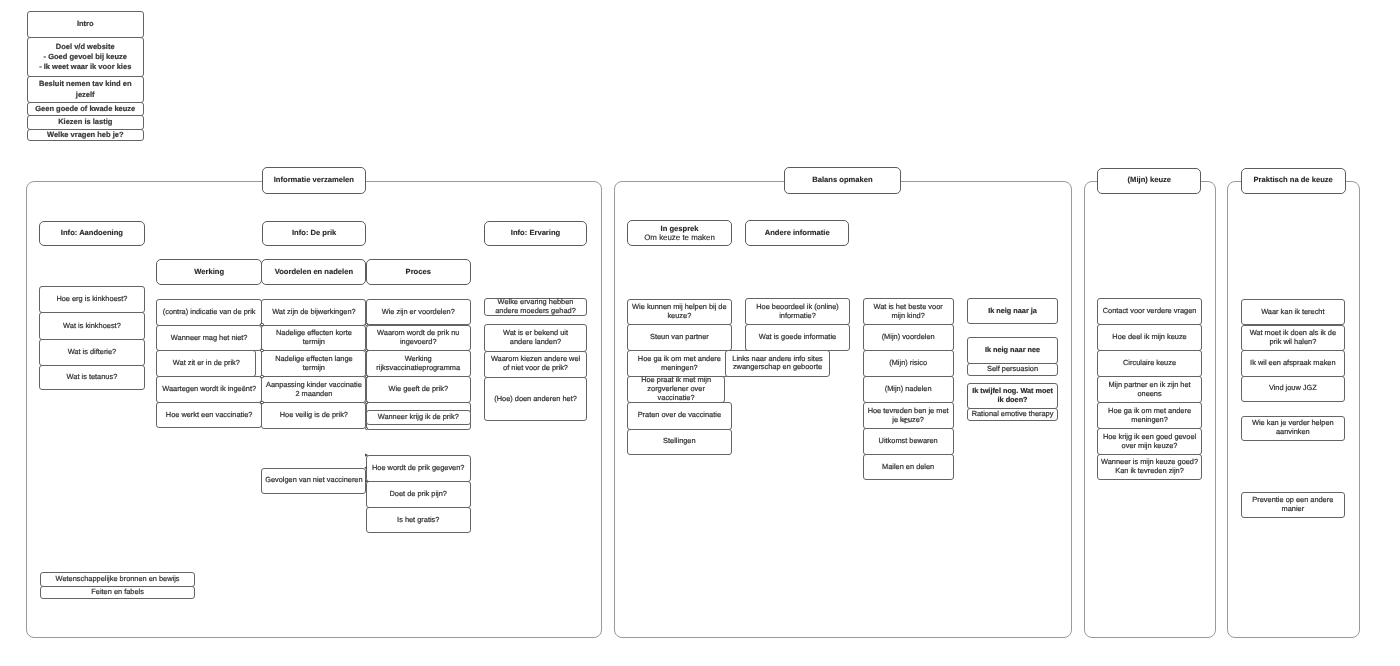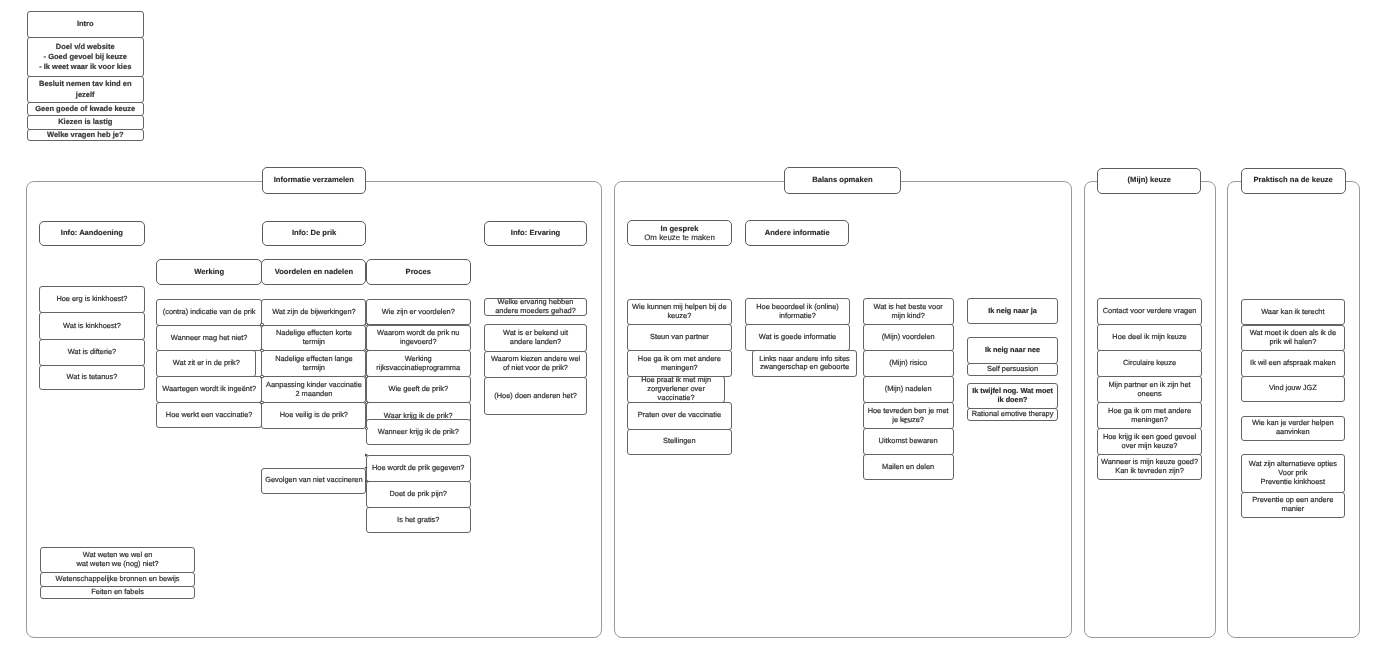--- a/index.html
+++ b/index.html
@@ -71,44 +71,44 @@
 2 maanden</div>
 <div class="node" style="left:261.4px;top:402.4px;width:105.0px;height:26.6px;z-index:2">Hoe veilig is de prik?</div>
 <div class="node" style="left:261.4px;top:467.7px;width:105.0px;height:25.9px;z-index:2">Gevolgen van niet vaccineren</div>
 <div class="node" style="left:365.9px;top:298.6px;width:104.7px;height:26.9px;z-index:2">Wie zijn er voordelen?</div>
 <div class="node" style="left:365.9px;top:324.5px;width:104.7px;height:26.9px;z-index:2">Waarom wordt de prik nu
 ingevoerd?</div>
 <div class="node" style="left:365.9px;top:350.4px;width:104.7px;height:27.0px;z-index:2">Werking
 rijksvaccinatieprogramma</div>
 <div class="node" style="left:365.9px;top:376.4px;width:104.7px;height:27.0px;z-index:2">Wie geeft de prik?</div>
 <div class="node" style="left:365.9px;top:402.4px;width:104.7px;height:27.2px;z-index:2">Waar krijg ik de prik?</div>
-<div class="node" style="left:365.9px;top:419px;width:104.7px;height:26px;z-index:2">Wanneer krijg ik de prik?</div>
+<div class="node" style="left:365.9px;top:410px;width:104.7px;height:15px;z-index:2">Wanneer krijg ik de prik?</div>
 <div class="node" style="left:365.9px;top:455.1px;width:104.7px;height:27.1px;z-index:2">Hoe wordt de prik gegeven?</div>
 <div class="node" style="left:365.9px;top:481.2px;width:104.7px;height:27.1px;z-index:2">Doet de prik pijn?</div>
 <div class="node" style="left:365.9px;top:507.3px;width:104.7px;height:25.4px;z-index:2">Is het gratis?</div>
 <div class="node" style="left:483.7px;top:297.6px;width:103.7px;height:18px;z-index:2">Welke ervaring hebben
 andere moeders gehad?</div>
 <div class="node" style="left:483.7px;top:324.2px;width:103.7px;height:27.5px;z-index:2">Wat is er bekend uit
 andere landen?</div>
 <div class="node" style="left:483.7px;top:350.7px;width:103.7px;height:27.3px;z-index:2">Waarom kiezen andere wel
 of niet voor de prik?</div>
-<div class="node" style="left:483.7px;top:377.0px;width:103.7px;height:38px;z-index:2">(Hoe) doen anderen het?</div>
+<div class="node" style="left:483.7px;top:377.0px;width:103.7px;height:44px;z-index:2">(Hoe) doen anderen het?</div>
 <div class="node" style="left:627.1px;top:298.5px;width:104.5px;height:26.8px;z-index:2">Wie kunnen mij helpen bij de
 keuze?</div>
 <div class="node" style="left:627.1px;top:324.3px;width:104.5px;height:26.9px;z-index:2">Steun van partner</div>
 <div class="node" style="left:627.1px;top:350.2px;width:104.5px;height:27.0px;z-index:2">Hoe ga ik om met andere
 meningen?</div>
 <div class="node" style="left:627.1px;top:376.2px;width:98px;height:26.8px;z-index:2">Hoe praat ik met mijn
 zorgverlener over vaccinatie?</div>
 <div class="node" style="left:627.1px;top:402.0px;width:104.5px;height:27.5px;z-index:2">Praten over de vaccinatie</div>
 <div class="node" style="left:627.1px;top:428.5px;width:104.5px;height:26.0px;z-index:2">Stellingen</div>
 <div class="node" style="left:745.0px;top:298.3px;width:105.0px;height:26.9px;z-index:2">Hoe beoordeel ik (online)
 informatie?</div>
 <div class="node" style="left:745.0px;top:324.2px;width:105.0px;height:27.1px;z-index:2">Wat is goede informatie</div>
-<div class="node" style="left:752px;top:350.3px;width:105.0px;height:26.3px;z-index:2">Links naar andere info sites
+<div class="node" style="left:725px;top:350.3px;width:105.0px;height:26.3px;z-index:2">Links naar andere info sites
 zwangerschap en geboorte</div>
 <div class="node" style="left:862.6px;top:298.4px;width:91.1px;height:27.0px;z-index:2">Wat is het beste voor
 mijn kind?</div>
 <div class="node" style="left:862.6px;top:324.4px;width:91.1px;height:27.0px;z-index:2">(Mijn) voordelen</div>
 <div class="node" style="left:862.6px;top:350.4px;width:91.1px;height:26.9px;z-index:2">(Mijn) risico</div>
 <div class="node" style="left:862.6px;top:376.3px;width:91.1px;height:27.0px;z-index:2">(Mijn) nadelen</div>
 <div class="node" style="left:862.6px;top:402.3px;width:91.1px;height:26.9px;z-index:2">Hoe tevreden ben je met
 je keuze?</div>
 <div class="node" style="left:862.6px;top:428.2px;width:91.1px;height:27.0px;z-index:2">Uitkomst bewaren</div>
 <div class="node" style="left:862.6px;top:454.2px;width:91.1px;height:25.7px;z-index:2">Mailen en delen</div>
@@ -122,34 +122,29 @@
 <div class="node" style="left:1097.4px;top:428.2px;width:104.3px;height:27.0px;z-index:2">Hoe krijg ik een goed gevoel
 over mijn keuze?</div>
 <div class="node" style="left:1097.4px;top:454.2px;width:104.3px;height:25.7px;z-index:2">Wanneer is mijn keuze goed?
 Kan ik tevreden zijn?</div>
 <div class="node b" style="left:966.8px;top:298.4px;width:91.5px;height:25.9px;z-index:2">Ik neig naar ja</div>
 <div class="node b" style="left:966.8px;top:337.1px;width:91.5px;height:26.9px;z-index:2">Ik neig naar nee</div>
 <div class="node" style="left:966.8px;top:363.0px;width:91.5px;height:12.5px;z-index:2">Self persuasion</div>
 <div class="node b" style="left:966.8px;top:383.0px;width:91.5px;height:26.4px;z-index:2">Ik twijfel nog. Wat moet
 ik doen?</div>
 <div class="node" style="left:966.8px;top:408.4px;width:91.5px;height:12.9px;z-index:2">Rational emotive therapy</div>
-<div class="node" style="left:39.8px;top:546.5px;width:155.6px;height:26.5px;z-index:2">Wat weten we wel en
-wat weten we (nog) niet?</div>
 <div class="node" style="left:39.8px;top:572.0px;width:155.6px;height:14.7px;z-index:2">Wetenschappelijke bronnen en bewijs</div>
 <div class="node" style="left:39.8px;top:585.7px;width:155.6px;height:12.9px;z-index:2">Feiten en fabels</div>
 <div class="node" style="left:1240.6px;top:298.8px;width:104.5px;height:26.7px;z-index:2">Waar kan ik terecht</div>
 <div class="node" style="left:1240.6px;top:324.5px;width:104.5px;height:26.0px;z-index:2">Wat moet ik doen als ik de
 prik wil halen?</div>
 <div class="node" style="left:1240.6px;top:349.5px;width:104.5px;height:27.2px;z-index:2">Ik wil een afspraak maken</div>
 <div class="node" style="left:1240.6px;top:375.7px;width:104.5px;height:25.9px;z-index:2">Vind jouw JGZ</div>
 <div class="node" style="left:1240.6px;top:415.9px;width:104.5px;height:24.8px;z-index:2">Wie kan je verder helpen
 aanvinken</div>
-<div class="node" style="left:1240.6px;top:454.2px;width:104.5px;height:39.1px;z-index:2">Wat zijn alternatieve opties
-Voor prik
-Preventie kinkhoest</div>
 <div class="node" style="left:1240.6px;top:492.3px;width:104.5px;height:25.3px;z-index:2">Preventie op een andere
 manier</div>
 <div class="anchor" style="left:260.2px;top:323.1px"></div>
 <div class="anchor" style="left:260.2px;top:349.0px"></div>
 <div class="anchor" style="left:260.2px;top:375.0px"></div>
 <div class="anchor" style="left:260.2px;top:401.0px"></div>
 <div class="anchor" style="left:364.7px;top:323.1px"></div>
 <div class="anchor" style="left:364.7px;top:349.0px"></div>
 <div class="anchor" style="left:364.7px;top:375.0px"></div>
 <div class="anchor" style="left:364.7px;top:401.0px"></div>

